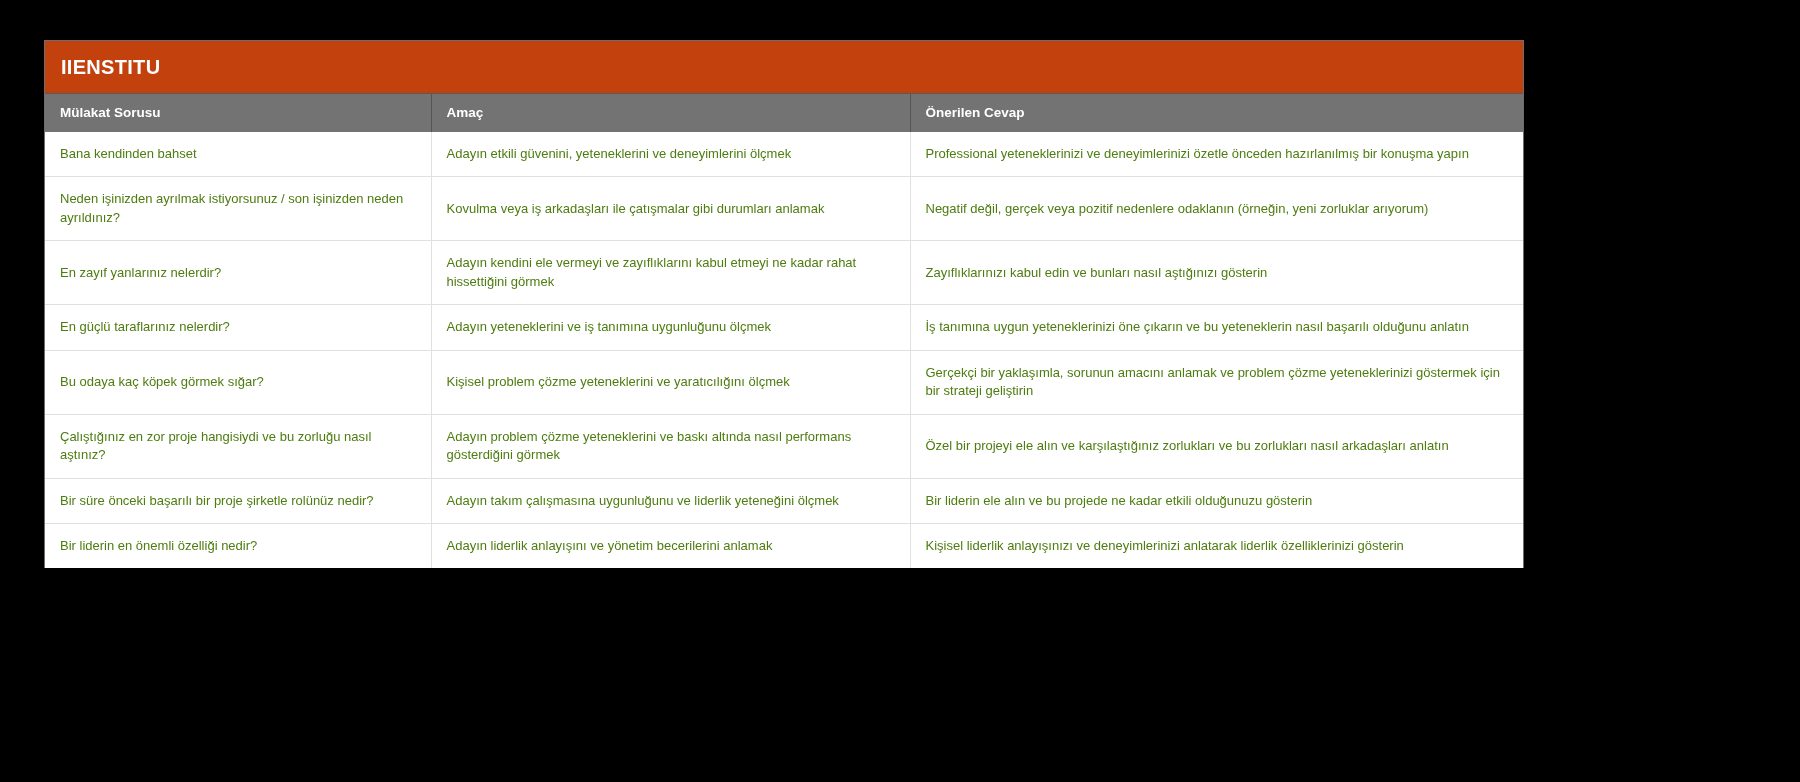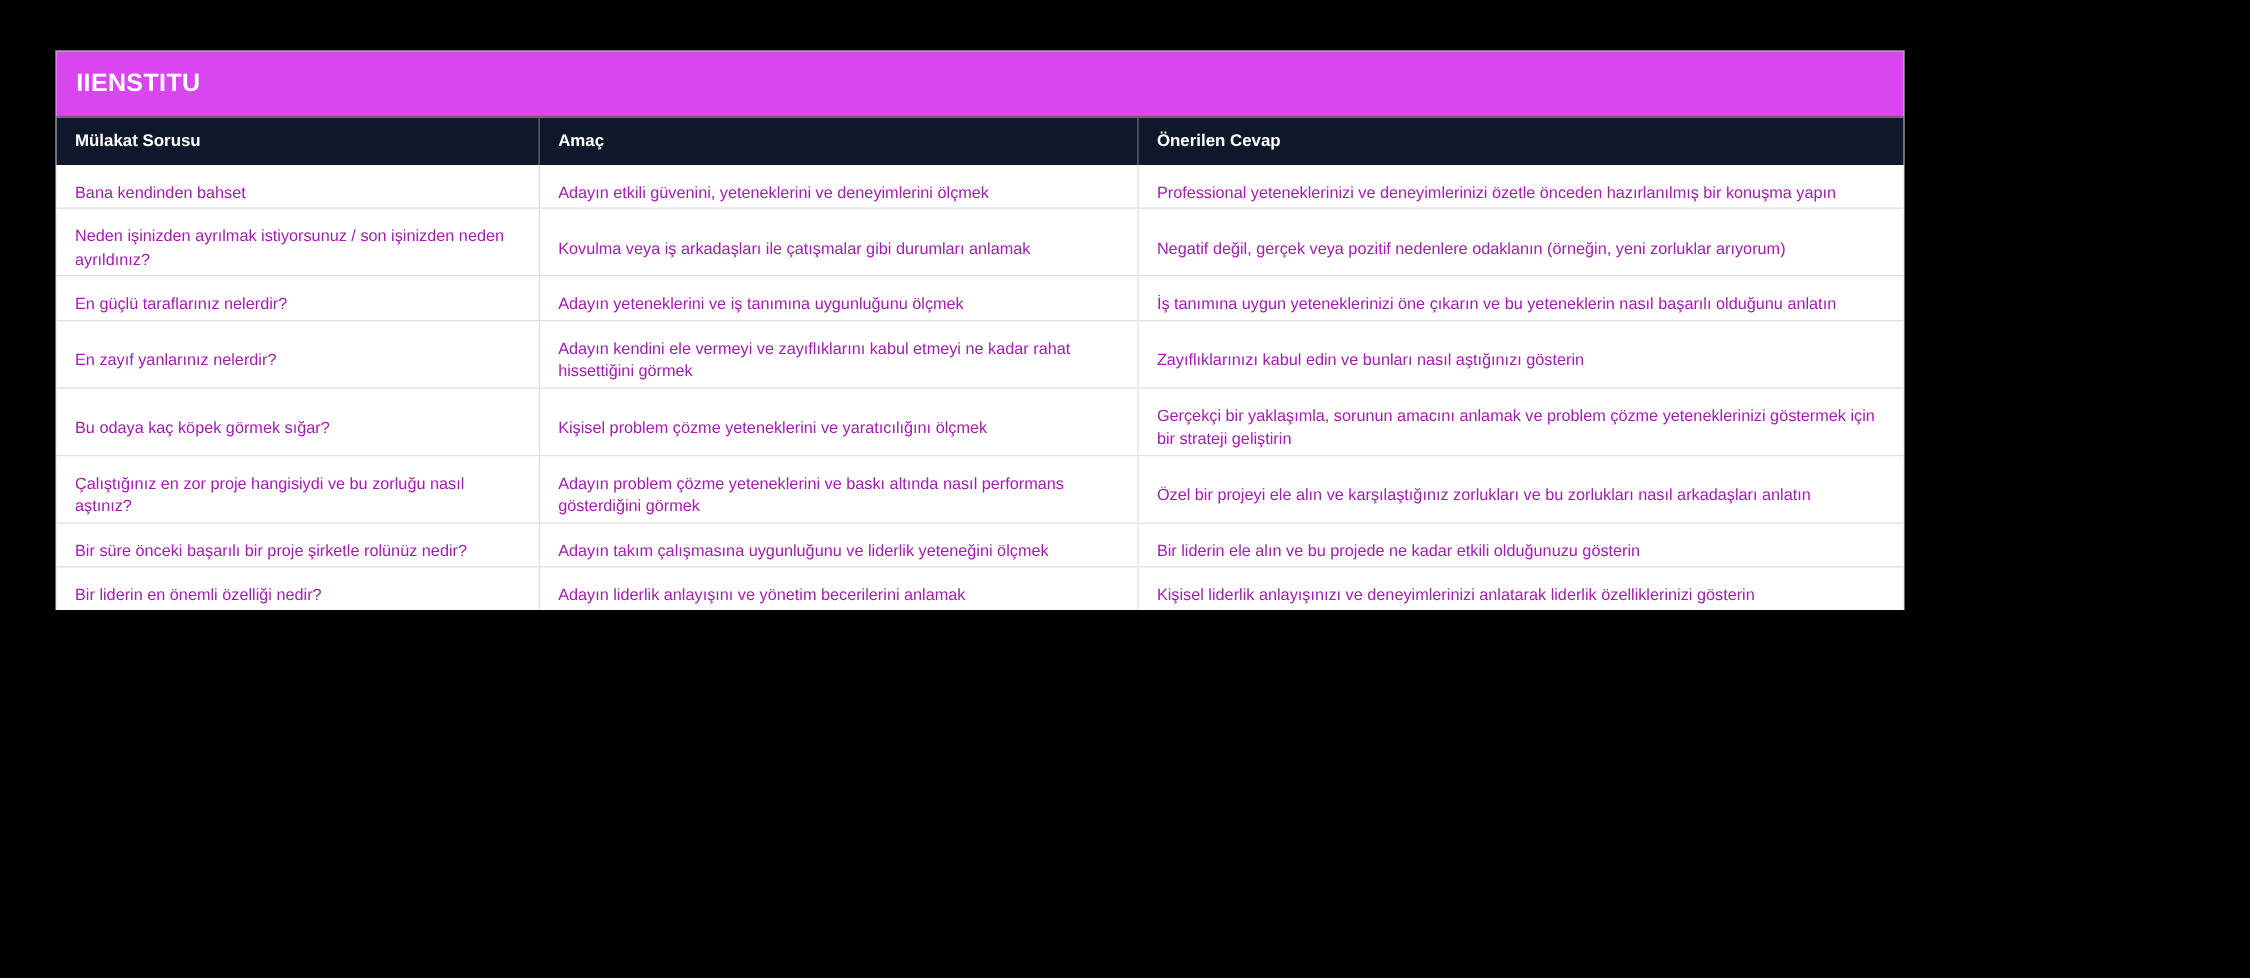--- a/index.html
+++ b/index.html
@@ -26,21 +26,21 @@
     top: 40px;
     width: 1480px;
     border: 1px solid #6e6e6e;
     border-bottom: none;
     background: #ffffff;
     box-sizing: border-box;
     overflow: hidden;
   }
 
   .brand-bar {
-    background: #d946ef;
+    background: #c2410c;
     height: 52px;
     display: flex;
     align-items: center;
     padding: 0 0 0 16px;
     border-bottom: 1px solid #5a5a5a;
   }
 
   .brand-title {
     color: #ffffff;
     font-size: 20px;
@@ -50,40 +50,40 @@
   }
 
   table.qtable {
     width: 100%;
     border-collapse: collapse;
     table-layout: fixed;
     background: #ffffff;
   }
 
   table.qtable thead th {
-    background: #0f172a;
+    background: #737373;
     color: #ffffff;
     font-size: 13.5px;
     font-weight: bold;
     text-align: left;
     padding: 11px 14px 12px 15px;
     vertical-align: middle;
     border-right: 1px solid #555555;
     box-sizing: border-box;
     height: 35px;
   }
 
   table.qtable thead th:last-child {
     border-right: none;
   }
 
   table.qtable tbody td {
     font-size: 13px;
-    color: #a21caf;
-    padding: 13px 14px 3px 15px;
+    color: #4d7c0f;
+    padding: 13px 14px 13px 15px;
     vertical-align: middle;
     border-top: 1px solid #e0e0e0;
     border-right: 1px solid #e0e0e0;
     line-height: 1.42;
     box-sizing: border-box;
   }
 
   table.qtable tbody td:last-child {
     border-right: none;
   }
@@ -135,28 +135,28 @@
             <td>Bana kendinden bahset</td>
             <td>Adayın etkili güvenini, yeteneklerini ve deneyimlerini ölçmek</td>
             <td>Professional yeteneklerinizi ve deneyimlerinizi özetle önceden hazırlanılmış bir konuşma yapın</td>
           </tr>
           <tr>
             <td>Neden işinizden ayrılmak istiyorsunuz / son işinizden neden ayrıldınız?</td>
             <td>Kovulma veya iş arkadaşları ile çatışmalar gibi durumları anlamak</td>
             <td>Negatif değil, gerçek veya pozitif nedenlere odaklanın (örneğin, yeni zorluklar arıyorum)</td>
           </tr>
           <tr>
+            <td>En zayıf yanlarınız nelerdir?</td>
+            <td>Adayın kendini ele vermeyi ve zayıflıklarını kabul etmeyi ne kadar rahat hissettiğini görmek</td>
+            <td>Zayıflıklarınızı kabul edin ve bunları nasıl aştığınızı gösterin</td>
+          </tr>
+          <tr>
             <td>En güçlü taraflarınız nelerdir?</td>
             <td>Adayın yeteneklerini ve iş tanımına uygunluğunu ölçmek</td>
             <td>İş tanımına uygun yeteneklerinizi öne çıkarın ve bu yeteneklerin nasıl başarılı olduğunu anlatın</td>
-          </tr>
-          <tr>
-            <td>En zayıf yanlarınız nelerdir?</td>
-            <td>Adayın kendini ele vermeyi ve zayıflıklarını kabul etmeyi ne kadar rahat hissettiğini görmek</td>
-            <td>Zayıflıklarınızı kabul edin ve bunları nasıl aştığınızı gösterin</td>
           </tr>
           <tr>
             <td>Bu odaya kaç köpek görmek sığar?</td>
             <td>Kişisel problem çözme yeteneklerini ve yaratıcılığını ölçmek</td>
             <td>Gerçekçi bir yaklaşımla, sorunun amacını anlamak ve problem çözme yeteneklerinizi göstermek için bir strateji geliştirin</td>
           </tr>
           <tr>
             <td>Çalıştığınız en zor proje hangisiydi ve bu zorluğu nasıl aştınız?</td>
             <td>Adayın problem çözme yeteneklerini ve baskı altında nasıl performans gösterdiğini görmek</td>
             <td>Özel bir projeyi ele alın ve karşılaştığınız zorlukları ve bu zorlukları nasıl arkadaşları anlatın</td>

